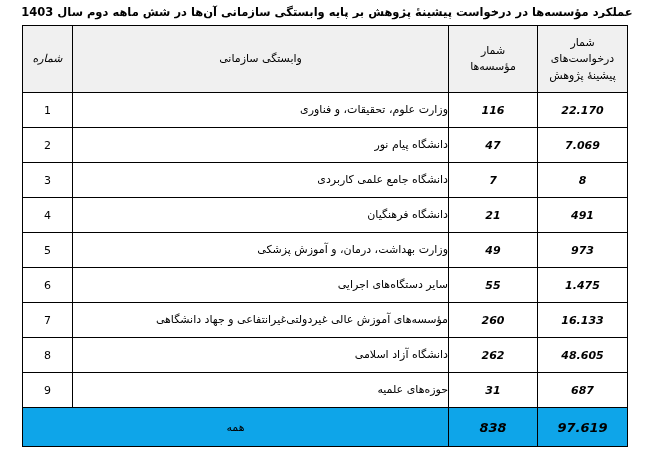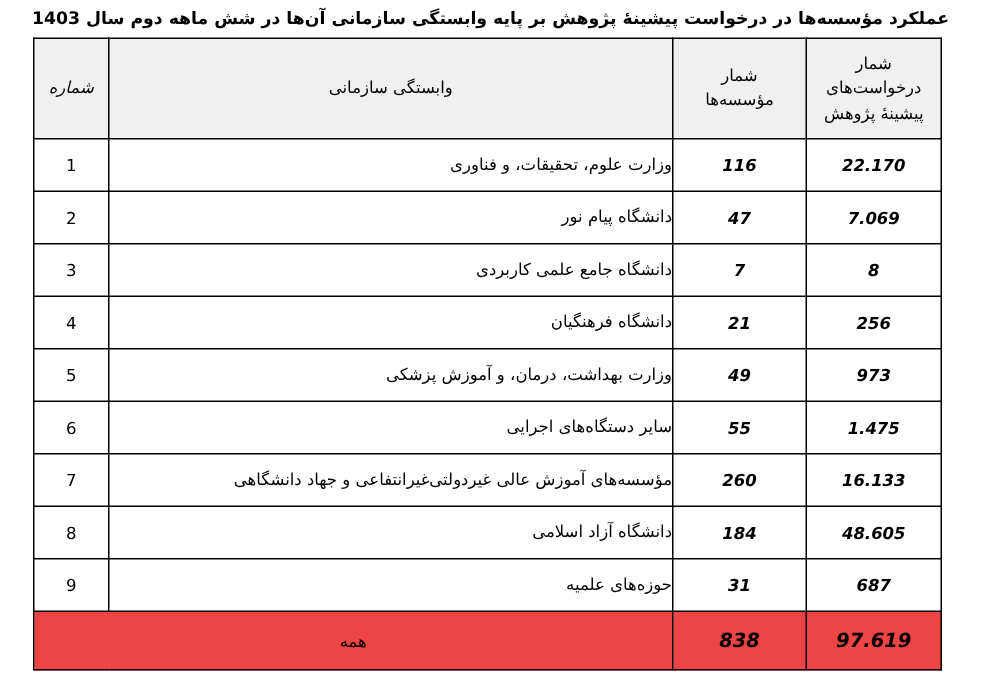--- a/index.html
+++ b/index.html
@@ -99,21 +99,21 @@
   }
 
   td.cell-index {
     text-align: center;
     font-size: 12px;
     direction: ltr;
     unicode-bidi: embed;
   }
 
   tr.total-row td {
-    background: #ef4444;
+    background: #0ea5e9;
     height: 38px;
   }
 
   tr.total-row td.cell-requests,
   tr.total-row td.cell-institutions {
     font-weight: bold;
     font-size: 13px;
   }
 
   tr.total-row td.cell-total-label {
@@ -162,21 +162,21 @@
             <td class="cell-affiliation">دانشگاه پیام نور</td>
             <td class="cell-index">2</td>
           </tr>
           <tr>
             <td class="cell-requests">8</td>
             <td class="cell-institutions">7</td>
             <td class="cell-affiliation">دانشگاه جامع علمی کاربردی</td>
             <td class="cell-index">3</td>
           </tr>
           <tr>
-            <td class="cell-requests">256</td>
+            <td class="cell-requests">491</td>
             <td class="cell-institutions">21</td>
             <td class="cell-affiliation">دانشگاه فرهنگیان</td>
             <td class="cell-index">4</td>
           </tr>
           <tr>
             <td class="cell-requests">973</td>
             <td class="cell-institutions">49</td>
             <td class="cell-affiliation">وزارت بهداشت، درمان، و آموزش پزشکی</td>
             <td class="cell-index">5</td>
           </tr>
@@ -187,21 +187,21 @@
             <td class="cell-index">6</td>
           </tr>
           <tr>
             <td class="cell-requests">16.133</td>
             <td class="cell-institutions">260</td>
             <td class="cell-affiliation">مؤسسه‌های آموزش عالی غیردولتی‌غیرانتفاعی و جهاد دانشگاهی</td>
             <td class="cell-index">7</td>
           </tr>
           <tr>
             <td class="cell-requests">48.605</td>
-            <td class="cell-institutions">184</td>
+            <td class="cell-institutions">262</td>
             <td class="cell-affiliation">دانشگاه آزاد اسلامی</td>
             <td class="cell-index">8</td>
           </tr>
           <tr>
             <td class="cell-requests">687</td>
             <td class="cell-institutions">31</td>
             <td class="cell-affiliation">حوزه‌های علمیه</td>
             <td class="cell-index">9</td>
           </tr>
           <tr class="total-row">

